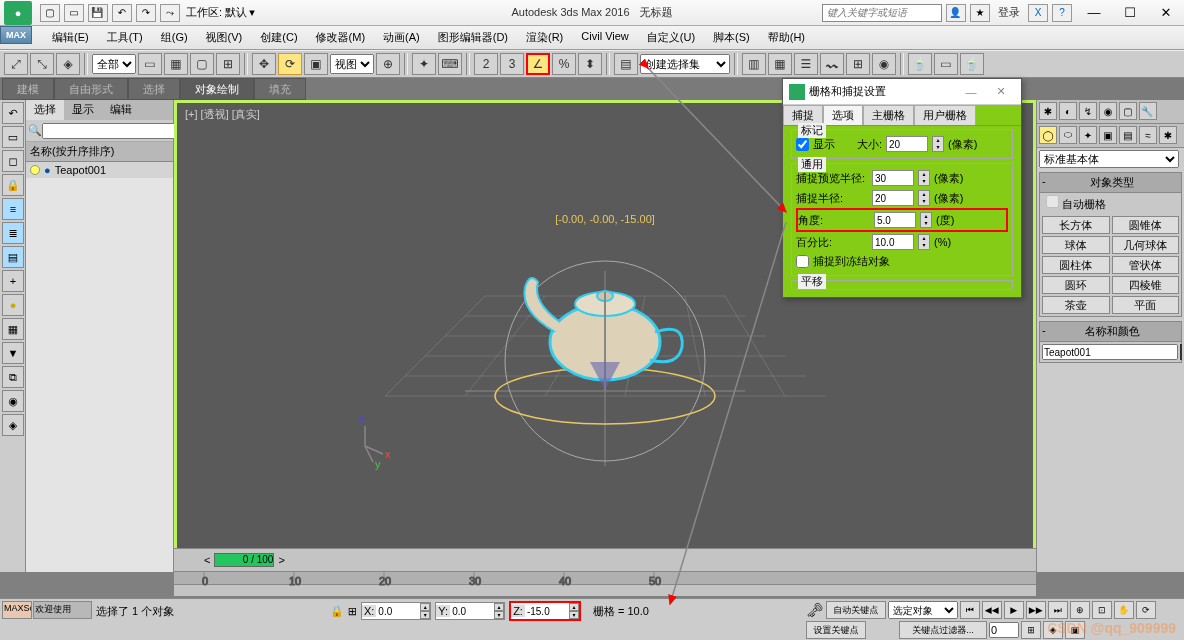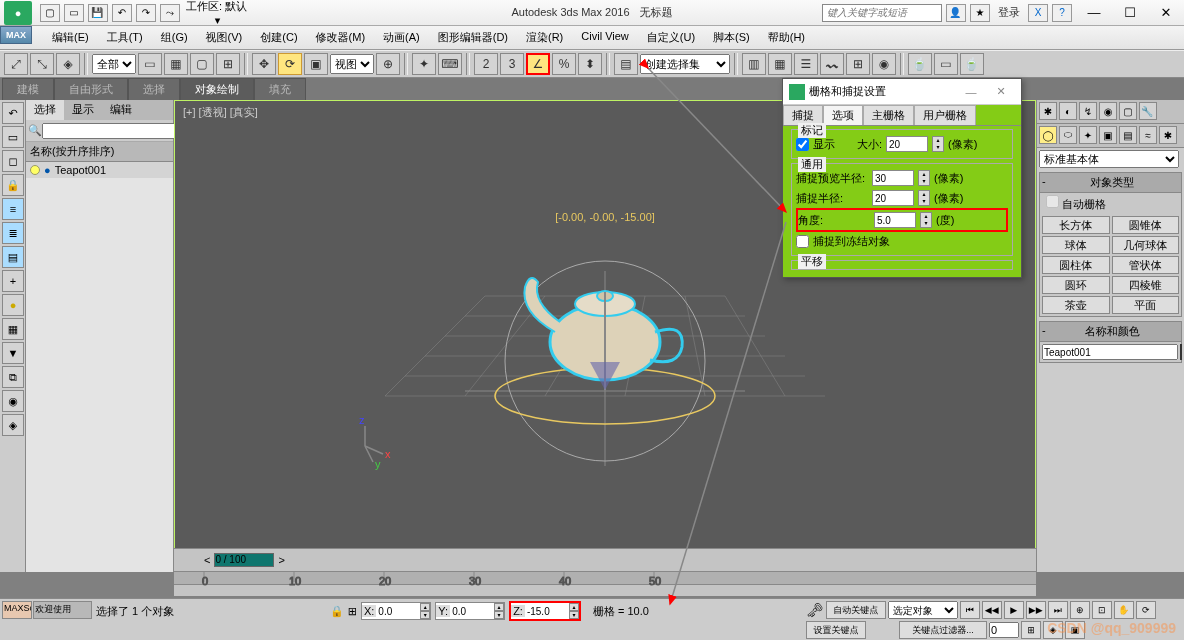--- a/index.html
+++ b/index.html
@@ -1,54 +1,54 @@
 <!DOCTYPE html>
 <html><head>
 <meta charset="utf-8">
 <style>
 * { margin:0; padding:0; box-sizing:border-box; font-family:"Microsoft YaHei",Arial,sans-serif; font-size:11px; user-select:none; }
 body { width:1184px; height:640px; background:#808080; overflow:hidden; position:relative; }
 .titlebar { height:26px; background:linear-gradient(#fafafa,#ececec); display:flex; align-items:center; border-bottom:1px solid #aaa; }
 .app-icon { width:28px; height:24px; background:#2aa860; margin:0 4px; display:flex; align-items:center; justify-content:center; color:#fff; border-radius:2px; }
 .titlebar .tb-btns { display:flex; gap:4px; margin-left:4px; }
 .tb-btn { width:20px; height:18px; background:#f0f0f0; border:1px solid #999; font-size:10px; display:flex; align-items:center; justify-content:center; }
-.workspace { margin-left:6px; font-size:11px; display:flex; align-items:center;flex-direction:column; }
+.workspace { margin-left:6px; font-size:11px; display:flex; align-items:center; }
 .title-center { position:absolute; left:50%; transform:translateX(-50%); font-size:12px; color:#333; }
 .title-right { margin-left:auto; display:flex; align-items:center; gap:4px; }
 .search-box { width:120px; height:18px; background:#fff; border:1px solid #888; font-size:10px; padding:0 4px; color:#888; font-style:italic; }
 .win-btns { display:flex; gap:0; }
 .win-btn { width:36px; height:24px; display:flex; align-items:center; justify-content:center; font-size:13px; }
 .menubar { height:24px; background:linear-gradient(#f4f4f4,#e4e4e4); display:flex; align-items:center; border-bottom:1px solid #999; padding-left:8px; position:relative; }
 .max-badge { position:absolute; left:0; top:0; width:32px; height:18px; background:linear-gradient(#8ac,#58a); border:1px solid #468; color:#fff; font-size:9px; text-align:center; line-height:16px; font-weight:bold; }
 .menubar .menu { margin-left:36px; display:flex; gap:2px; }
 .menu-item { padding:3px 8px; color:#000; }
 .toolbar1 { height:28px; background:#ccc; border-top:1px solid #eee; border-bottom:1px solid #888; display:flex; align-items:center; gap:2px; padding:0 4px; }
 .tool-ic { width:24px; height:22px; background:#d4d4d4; border:1px solid #888; display:flex; align-items:center; justify-content:center; font-size:12px; color:#333; }
 .tool-ic.active { background:#ffe680; border-color:#cc9933; }
 .tool-dd { display:flex; align-items:center; }
 .tool-dd select { height:20px; font-size:11px; }
 .sep { width:4px; height:22px; border-left:1px solid #888; border-right:1px solid #eee; margin:0 2px; }
-.toolbar2 { height:22px; background:#7a7a7a; display:flex; align-items:center; padding:0 2px; }
+.toolbar2 { height:22px; background:#7a7a7a; display:flex; padding:0 2px; }
 .tab-btn { padding:3px 14px; background:#6a6a6a; color:#bbb; border:1px solid #555; font-size:11px; }
 .tab-btn.active { background:#5c5c5c; color:#fff; }
 .main-area { display:flex; height:472px; position:relative; }
 .left-toolbar { width:26px; background:#ccc; border-right:1px solid #888; display:flex; flex-direction:column; gap:2px; padding:2px; }
 .lt-btn { width:22px; height:22px; background:#d4d4d4; border:1px solid #888; display:flex; align-items:center; justify-content:center; font-size:11px; }
 .lt-btn.blue { background:#adf; }
 .scene-panel { width:148px; background:#ccc; border-right:1px solid #888; display:flex; flex-direction:column; }
 .sp-tabs { height:20px; background:#b8b8b8; display:flex; }
 .sp-tab { padding:2px 8px; font-size:11px; }
 .sp-tab.active { background:#ddd; }
 .sp-row { height:22px; display:flex; align-items:center; padding:0 2px; border-bottom:1px solid #aaa; }
 .sp-row input { flex:1; height:16px; font-size:10px; }
 .sp-header { background:#b8b8b8; height:20px; padding:2px 4px; font-size:11px; border-bottom:1px solid #888; }
 .sp-list { flex:1; background:#e4e4e4; }
 .sp-item { display:flex; align-items:center; gap:4px; padding:2px 4px; background:#d4d4d4; font-size:11px; }
 .sp-item .bulb { width:10px; height:10px; border-radius:50%; background:#ff6; border:1px solid #996; }
-.viewport { flex:1; background:#5a5a5a; position:relative; border:1px solid #bef264; }
+.viewport { flex:1; background:#5a5a5a; position:relative; border:3px solid #bef264; }
 .vp-label { position:absolute; top:4px; left:8px; color:#ccc; font-size:11px; }
 .vp-coord { position:absolute; top:110px; left:50%; transform:translateX(-50%); color:#e8c860; font-size:11px; text-align:center; }
 .floor { position:absolute; left:50%; top:50%; transform:translate(-50%,-50%); width:520px; height:280px; }
 .teapot { position:absolute; left:50%; top:48%; transform:translate(-50%,-50%); width:190px; height:130px; }
 .right-panel { width:148px; background:#ccc; border-left:1px solid #888; display:flex; flex-direction:column; }
 .rp-icons { height:24px; display:flex; gap:2px; padding:2px; background:#c0c0c0; border-bottom:1px solid #888; flex-wrap:wrap; }
 .rp-ic { width:18px; height:18px; background:#d4d4d4; border:1px solid #888; font-size:10px; display:flex; align-items:center; justify-content:center; }
 .rp-dd select { width:140px; height:18px; margin:2px; font-size:11px; }
 .rp-section { border:1px solid #888; margin:2px; background:#c8c8c8; }
 .rp-sec-title { background:#aaa; text-align:center; font-size:11px; padding:2px; border-bottom:1px solid #888; }
@@ -73,21 +73,21 @@
 .dlg-row { display:flex; align-items:center; gap:4px; padding:2px 0; font-size:11px; }
 .dlg-row label { width:72px; }
 .dlg-row input[type=text] { width:42px; height:16px; font-size:10px; border:1px solid #888; text-align:left; padding-left:2px; }
 .dlg-row .spinner { width:12px; height:16px; display:flex; flex-direction:column; border:1px solid #888; }
 .dlg-row .spinner div { flex:1; background:#ddd; font-size:6px; text-align:center; line-height:7px; }
 .dlg-row .unit { font-size:11px; }
 .highlight-red { border:2px solid red !important; }
 
 .time-bar { position:absolute; bottom:44px; left:174px; right:148px; height:48px; background:#c4c4c4; border-top:1px solid #888; }
 .slider-row { display:flex; align-items:center; height:22px; padding:0 30px; }
-.slider-handle { width:60px; height:14px; background:#0f766e; border:1px solid #666; font-size:10px; text-align:left; }
+.slider-handle { width:60px; height:14px; background:#22c55e; border:1px solid #666; font-size:10px; text-align:right; }
 .ruler { height:14px; background:#b0b0b0; position:relative; border-top:1px solid #888; border-bottom:1px solid #888; }
 .status-bottom { position:absolute; bottom:0; left:0; right:0; height:42px; background:#ccc; border-top:1px solid #888; display:flex; }
 .sb-left { width:94px; display:flex; flex-direction:row; gap:1px; padding:2px; }
 .sb-left div { background:#b8b8b8; border:1px solid #888; font-size:9px; padding:1px; height:18px; overflow:hidden; }
 .sb-left div.pink { background:#e8c8b0; }
 .sb-mid { flex:1; display:flex; flex-direction:column; padding:2px; gap:2px; }
 .sb-mid-row { display:flex; align-items:center; gap:4px; font-size:11px; }
 .sb-mid input { height:16px; font-size:10px; width:50px; }
 .sb-right { width:380px; display:flex; align-items:center; gap:2px; flex-wrap:wrap; padding:2px; }
 .play-btn { width:20px; height:18px; background:#ddd; border:1px solid #888; font-size:9px; display:flex; align-items:center; justify-content:center; }
@@ -392,20 +392,29 @@
       <div class="dlg-row highlight-red">
           <label>角度:</label>
           <input type="text" value="5.0" style="">
           <div class="spinner">
             <div>▴</div>
             <div>▾</div>
           </div>
           <span class="unit">(度)</span>
         </div>
       <div class="dlg-row">
+          <label>百分比:</label>
+          <input type="text" value="10.0" style="">
+          <div class="spinner">
+            <div>▴</div>
+            <div>▾</div>
+          </div>
+          <span class="unit">(%)</span>
+        </div>
+      <div class="dlg-row">
           <input type="checkbox" style=""> 
           <span>捕捉到冻结对象</span>
         </div>
     </div>
     <div class="dlg-group">
       <div class="dlg-group-title">平移</div>
     </div>
   </div>
 </div>
 

